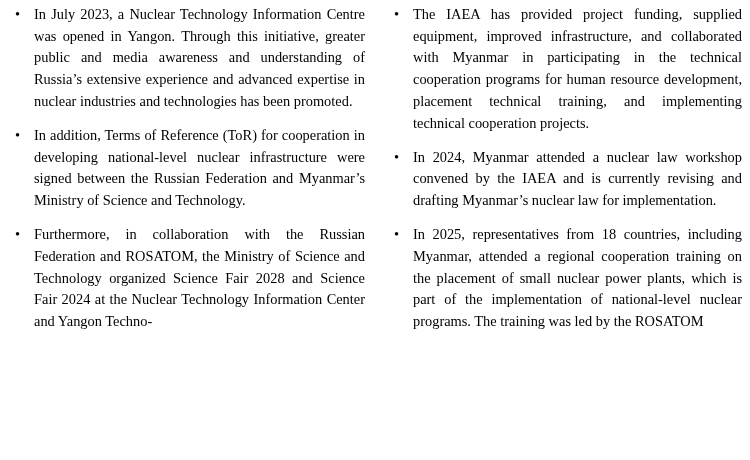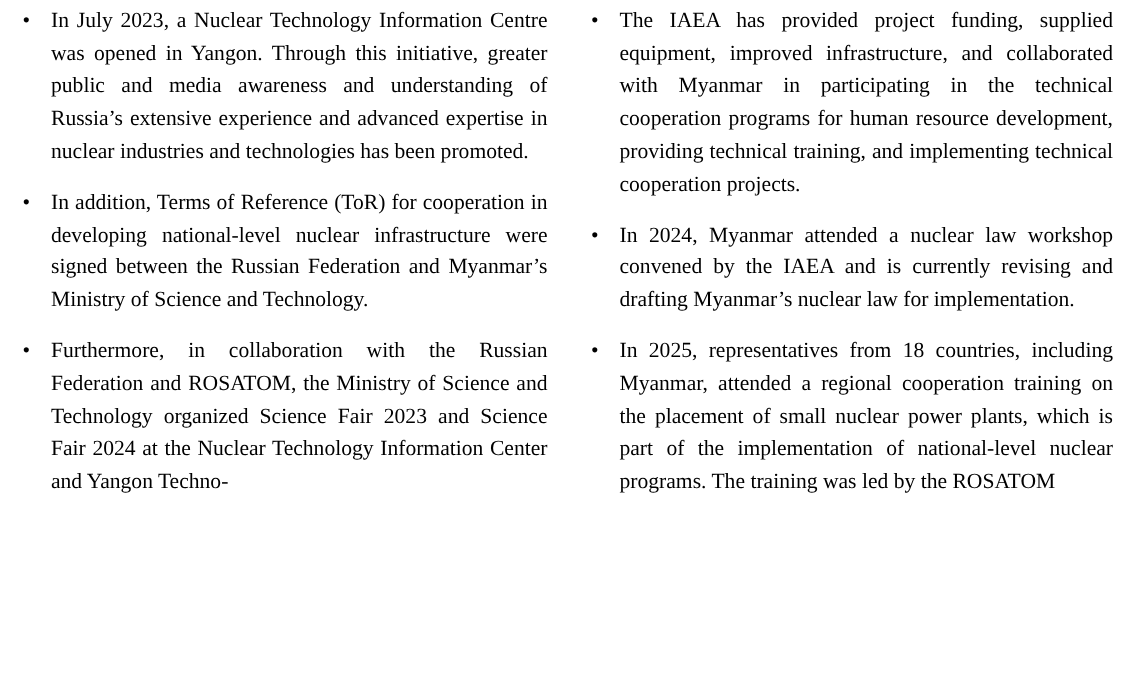--- a/index.html
+++ b/index.html
@@ -68,30 +68,30 @@
       <li>
         <span class="bullet-dot">•</span>
         <span class="para-text">In July 2023, a Nuclear Technology Information Centre was opened in Yangon. Through this initiative, greater public and media awareness and understanding of Russia’s extensive experience and advanced expertise in nuclear industries and technologies has been promoted.</span>
       </li>
       <li>
         <span class="bullet-dot">•</span>
         <span class="para-text">In addition, Terms of Reference (ToR) for cooperation in developing national-level nuclear infrastructure were signed between the Russian Federation and Myanmar’s Ministry of Science and Technology.</span>
       </li>
       <li>
         <span class="bullet-dot">•</span>
-        <span class="para-text">Furthermore, in collaboration with the Russian Federation and ROSATOM, the Ministry of Science and Technology organized Science Fair 2023 and Science Fair 2024 at the Nuclear Technology Information Center and Yangon Techno-</span>
+        <span class="para-text">Furthermore, in collaboration with the Russian Federation and ROSATOM, the Ministry of Science and Technology organized Science Fair 2028 and Science Fair 2024 at the Nuclear Technology Information Center and Yangon Techno-</span>
       </li>
     </ul>
   </div>
 
   <div class="column right">
     <ul class="bullets">
       <li>
         <span class="bullet-dot">•</span>
-        <span class="para-text">The IAEA has provided project funding, supplied equipment, improved infrastructure, and collaborated with Myanmar in participating in the technical cooperation programs for human resource development, providing technical training, and implementing technical cooperation projects.</span>
+        <span class="para-text">The IAEA has provided project funding, supplied equipment, improved infrastructure, and collaborated with Myanmar in participating in the technical cooperation programs for human resource development, placement technical training, and implementing technical cooperation projects.</span>
       </li>
       <li>
         <span class="bullet-dot">•</span>
         <span class="para-text">In 2024, Myanmar attended a nuclear law workshop convened by the IAEA and is currently revising and drafting Myanmar’s nuclear law for implementation.</span>
       </li>
       <li>
         <span class="bullet-dot">•</span>
         <span class="para-text">In 2025, representatives from 18 countries, including Myanmar, attended a regional cooperation training on the placement of small nuclear power plants, which is part of the implementation of national-level nuclear programs. The training was led by the ROSATOM</span>
       </li>
     </ul>

